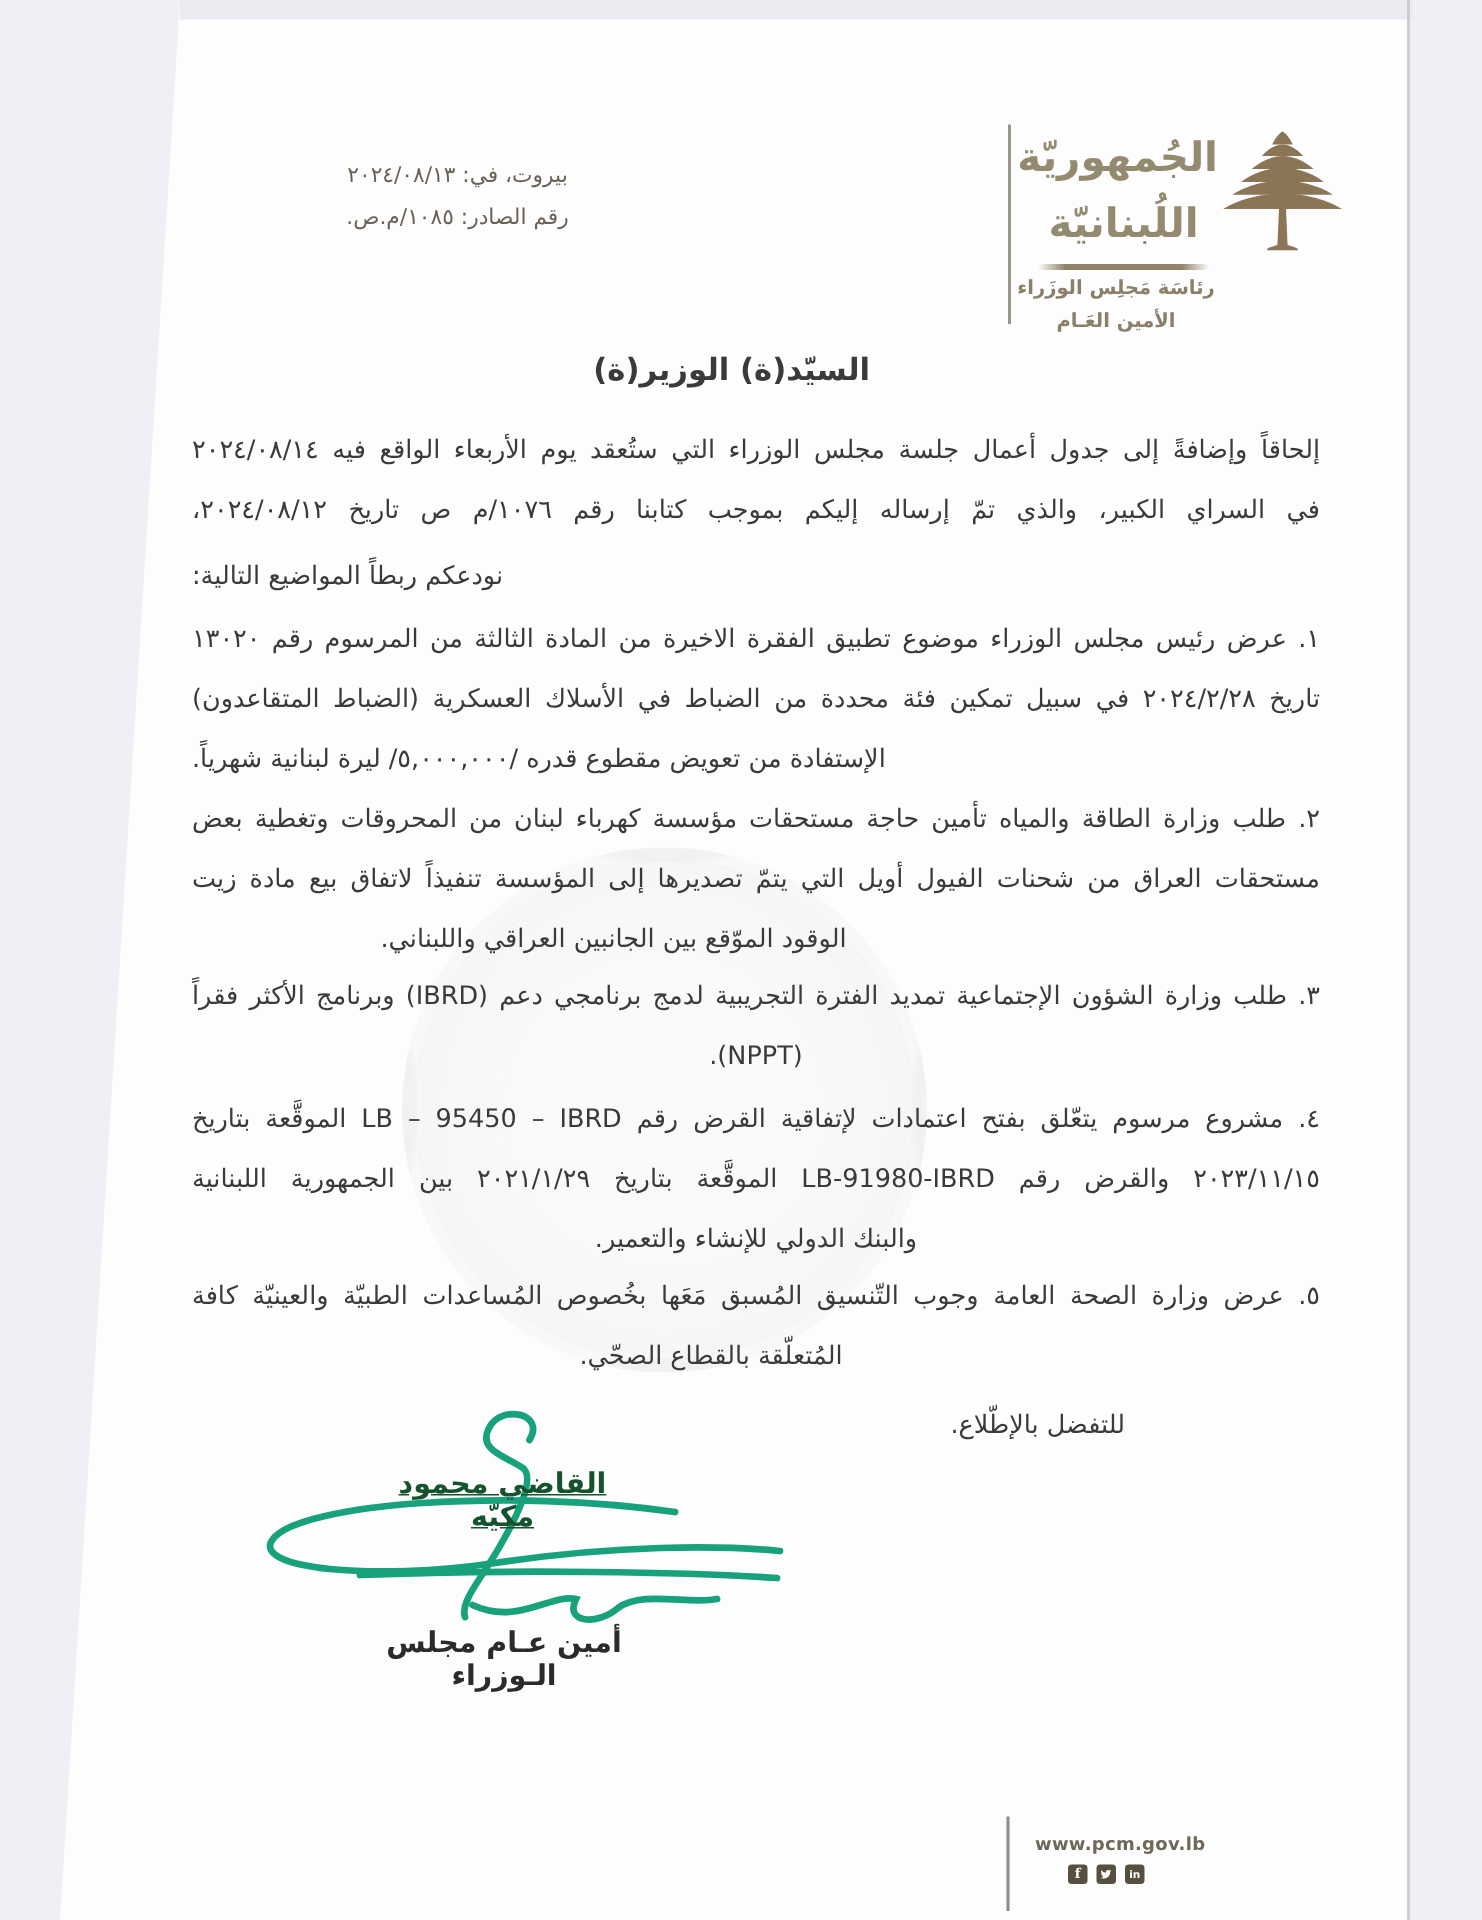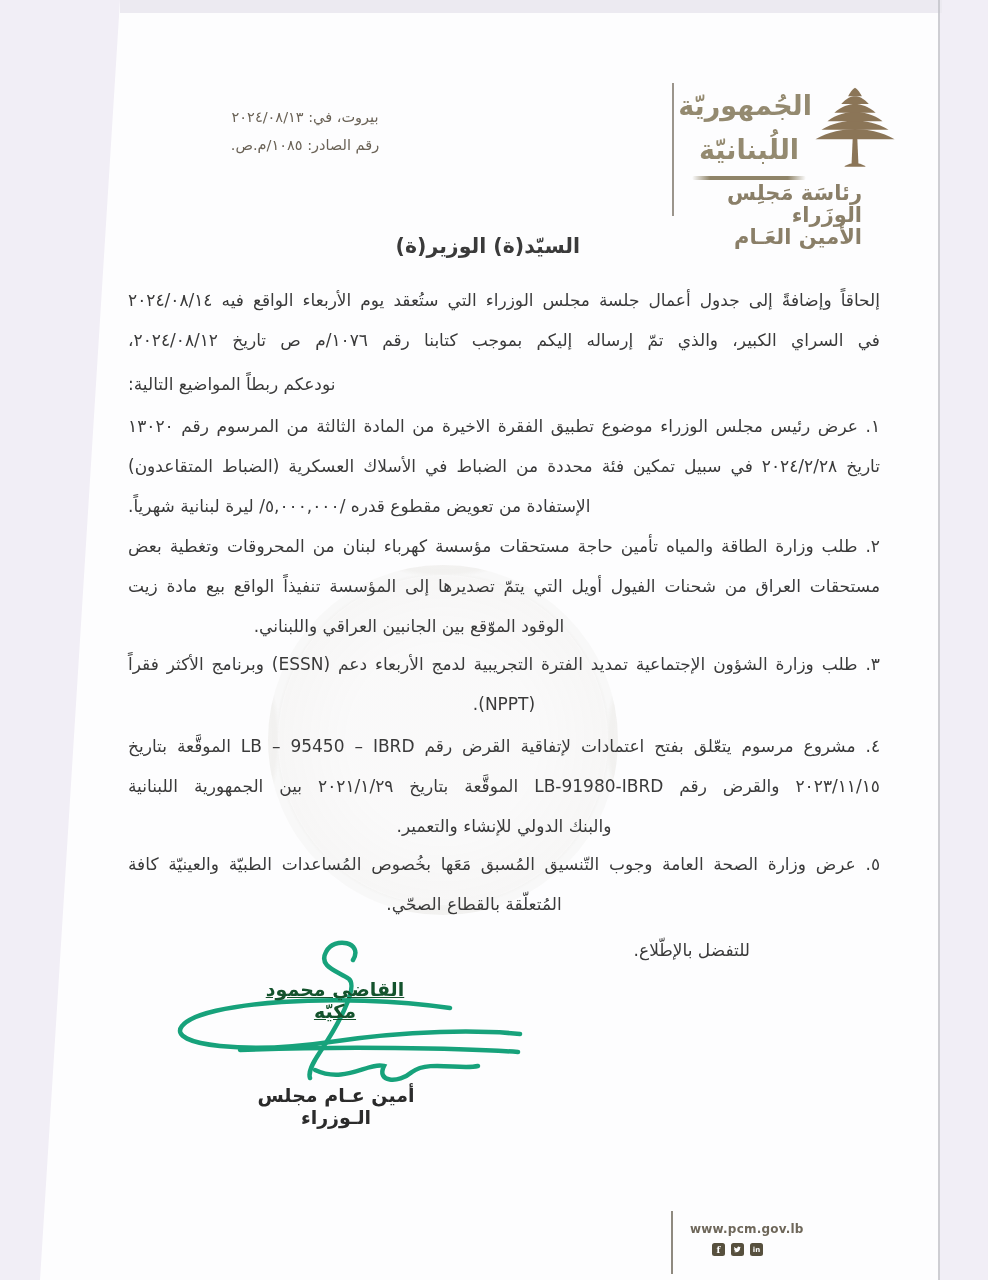--- a/index.html
+++ b/index.html
@@ -13,22 +13,22 @@
              border:10px solid rgba(165,155,135,0.05);
              background:radial-gradient(circle,rgba(170,160,140,0.04) 40%,rgba(170,160,140,0.07) 70%,transparent 72%);}
 
   
   .hdr-sep{position:absolute;left:672px;top:83px;width:1.5px;height:133px;background:#9b958c;}
   .emblem{position:absolute;left:686px;top:84px;width:126px;text-align:center;direction:rtl;
           color:#948a70;font-weight:bold;font-size:27px;line-height:44px;}
   .emblem-bar{position:absolute;left:692px;top:176px;width:114px;height:4px;border-radius:2px;
           background:linear-gradient(90deg,rgba(148,138,112,0) 0%,#8f8468 16%,#8f8468 84%,rgba(148,138,112,0) 100%);}
   .cedar{position:absolute;left:812px;top:82px;width:86px;height:88px;}
-  .org{position:absolute;left:692px;top:182px;width:170px;text-align:right;direction:rtl;
-       color:#8a7f68;font-weight:bold;font-size:21px;line-height:22px;}
+  .org{position:absolute;left:659px;top:182px;width:170px;text-align:center;direction:rtl;
+       color:#8a7f68;font-weight:bold;font-size:13px;line-height:22px;}
 
   
   .dateblock{position:absolute;left:188px;top:103px;width:234px;direction:rtl;text-align:center;
              color:#6a6256;font-size:14.5px;line-height:28px;}
 
   
   .content{position:absolute;left:128px;top:0;width:752px;height:1280px;direction:rtl;color:#3a3a3a;}
   .block{position:absolute;width:100%;font-size:17px;line-height:40px;}
   .salutation{top:226px;text-align:right;font-weight:bold;font-size:20.5px;margin-right:0;padding-right:0;}
   .salutation .inner{display:inline-block;margin-right:300px;transform:translateX(-0px);}
@@ -116,26 +116,26 @@
     </div>
 
     <div class="block it1">
       <div class="line jl"><span class="num">١.</span> <span>عرض رئيس مجلس الوزراء موضوع تطبيق الفقرة الاخيرة من المادة الثالثة من المرسوم رقم ١٣٠٢٠</span></div>
       <div class="line jl">تاريخ ٢٠٢٤/٢/٢٨ في سبيل تمكين فئة محددة من الضباط في الأسلاك العسكرية (الضباط المتقاعدون)</div>
       <div class="line al">الإستفادة من تعويض مقطوع قدره /٥,٠٠٠,٠٠٠/ ليرة لبنانية شهرياً.</div>
     </div>
 
     <div class="block it2">
       <div class="line jl"><span class="num">٢.</span> <span>طلب وزارة الطاقة والمياه تأمين حاجة مستحقات مؤسسة كهرباء لبنان من المحروقات وتغطية بعض</span></div>
-      <div class="line jl">مستحقات العراق من شحنات الفيول أويل التي يتمّ تصديرها إلى المؤسسة تنفيذاً الواقع بيع مادة زيت</div>
+      <div class="line jl">مستحقات العراق من شحنات الفيول أويل التي يتمّ تصديرها إلى المؤسسة تنفيذاً لاتفاق بيع مادة زيت</div>
       <div class="line c sh1">الوقود الموّقع بين الجانبين العراقي واللبناني.</div>
     </div>
 
     <div class="block it3">
-      <div class="line jl"><span class="num">٣.</span> <span>طلب وزارة الشؤون الإجتماعية تمديد الفترة التجريبية لدمج الأربعاء دعم (ESSN) وبرنامج الأكثر فقراً</span></div>
+      <div class="line jl"><span class="num">٣.</span> <span>طلب وزارة الشؤون الإجتماعية تمديد الفترة التجريبية لدمج برنامجي دعم (IBRD) وبرنامج الأكثر فقراً</span></div>
       <div class="line c">(NPPT).</div>
     </div>
 
     <div class="block it4">
       <div class="line jl"><span class="num">٤.</span> <span>مشروع مرسوم يتعّلق بفتح اعتمادات لإتفاقية القرض رقم IBRD ‏– 95450 ‏– LB الموقَّعة بتاريخ</span></div>
       <div class="line jl">٢٠٢٣/١١/١٥ والقرض رقم LB-91980-IBRD الموقَّعة بتاريخ ٢٠٢١/١/٢٩ بين الجمهورية اللبنانية</div>
       <div class="line c">والبنك الدولي للإنشاء والتعمير.</div>
     </div>
 
     <div class="block it5">

